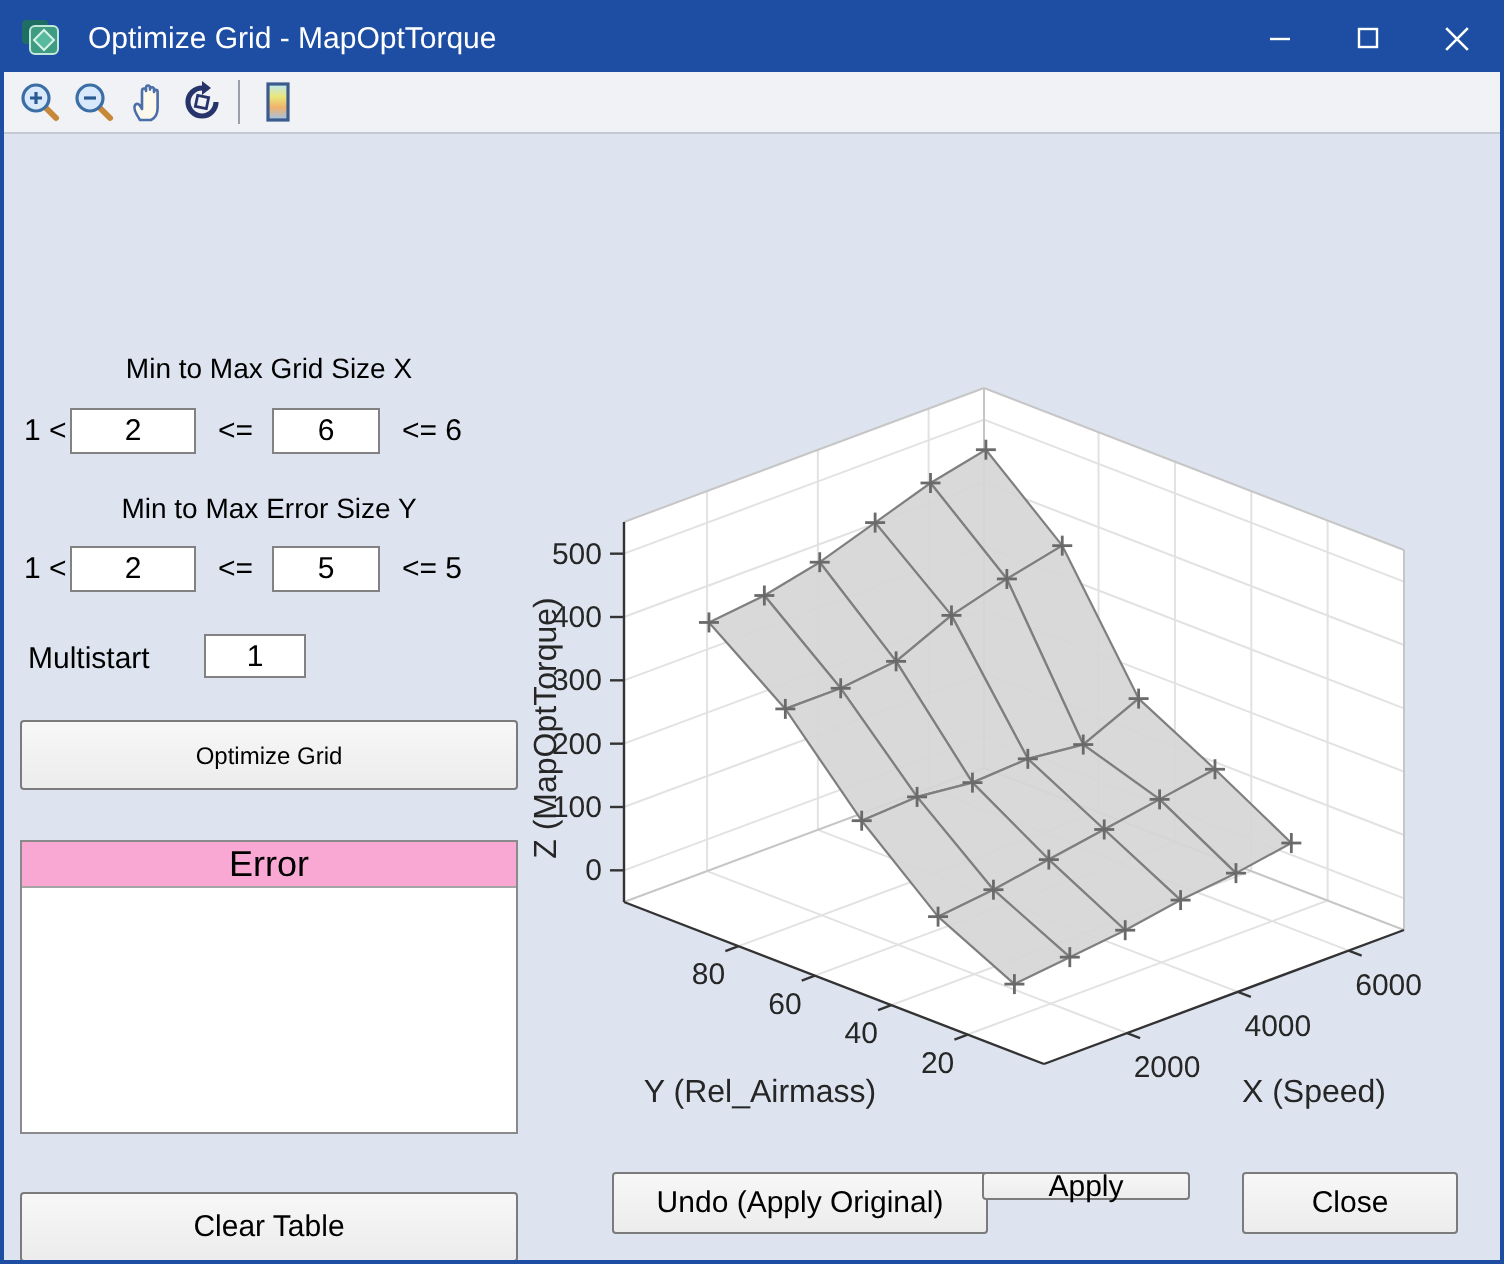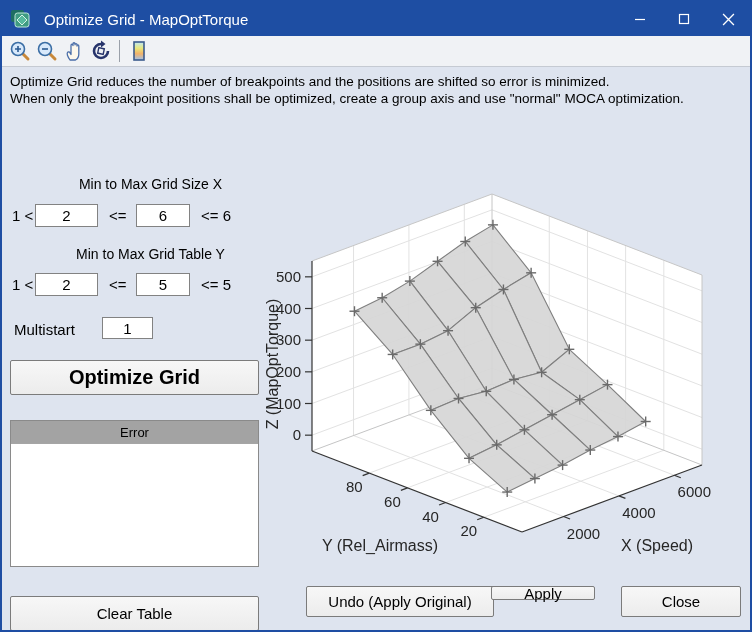--- a/index.html
+++ b/index.html
@@ -10,27 +10,27 @@
   .titlebar .title{color:#ffffff;font-size:15px;margin-left:12px;flex:1;white-space:nowrap;}
   .wc{width:44px;height:34px;display:flex;align-items:center;justify-content:center;color:#fff;}
   .wc svg{display:block;}
   
   .toolbar{position:absolute;left:0;top:34px;width:100%;height:31px;background:#f0f2f5;border-bottom:1px solid #c5cad2;display:flex;align-items:center;padding-left:4px;box-sizing:border-box;}
   .tbtn{width:27px;height:26px;display:flex;align-items:center;justify-content:center;}
   .tsep{width:1px;height:22px;background:#9aa0a9;margin:0 5px;}
   
   .desc{position:absolute;left:8px;top:71px;font-size:13.5px;line-height:17px;color:#000;}
   
-  .seclabel{position:absolute;left:24px;width:249px;text-align:center;font-size:14px;color:#000;}
+  .seclabel{position:absolute;left:8px;width:249px;text-align:center;font-size:14px;color:#000;}
   .rowtxt{position:absolute;font-size:15px;color:#000;}
   .nbox{position:absolute;box-sizing:border-box;border:1px solid #828282;background:#fff;font-size:15px;text-align:center;font-family:"Liberation Sans",sans-serif;padding:1px 0;}
   .btn{position:absolute;box-sizing:border-box;background:linear-gradient(#f7f7f7,#ececec);border:1px solid #7b7b7b;border-radius:2px;font-size:15px;color:#000;display:flex;align-items:center;justify-content:center;font-family:"Liberation Sans",sans-serif;}
-  .btn.bold{font-weight:bold;font-size:20px;}
+  .btn.bold{font-weight:normal;font-size:12px;}
   .errtable{position:absolute;left:8px;top:418px;width:249px;height:147px;box-sizing:border-box;border:1px solid #8a8a8a;background:#fff;}
-  .errtable .hdr{height:22px;background:#a3a3a3;border-bottom:1px solid #a5a5a5;display:flex;align-items:center;justify-content:center;font-size:13px;color:#000;}
+  .errtable .hdr{height:22px;background:#f9a8d4;border-bottom:1px solid #a5a5a5;display:flex;align-items:center;justify-content:center;font-size:18px;color:#000;}
   .plot{position:absolute;left:250px;top:180px;width:500px;height:405px;}
 </style>
 </head>
 <body>
 
 <div class="window">
 
   <div class="titlebar">
     <svg class="appicon" viewBox="0 0 22 20">
       <rect x="1" y="1" width="13" height="12" rx="2" fill="#1f6e63"></rect>
@@ -91,33 +91,29 @@
             <stop offset="0.35" stop-color="#e8e87a"></stop>
             <stop offset="0.65" stop-color="#f2b26a"></stop>
             <stop offset="1" stop-color="#9fc3ef"></stop>
           </linearGradient>
         </defs>
         <rect x="6" y="2" width="10" height="18" fill="url(#cbg)" stroke="#3b5b8c" stroke-width="1.6"></rect>
       </svg>
     </div>
   </div>
 
-  <div class="desc">
-    <div>Optimize Grid reduces the number of breakpoints and the positions are shifted so error is minimized.</div>
-    <div>When only the breakpoint positions shall be optimized, create a group axis and use "normal" MOCA optimization.</div>
-  </div>
 
   <div class="seclabel" style="top:174px;">Min to Max Grid Size X</div>
   <span class="rowtxt" style="left:10px;top:205px;">1 &lt;</span>
   <input class="nbox" style="left: 33px; top: 202px; width: 63px; height: 23px;" value="2">
   <span class="rowtxt" style="left:107px;top:205px;">&lt;=</span>
   <input class="nbox" style="left: 134px; top: 202px; width: 54px; height: 23px;" value="6">
   <span class="rowtxt" style="left:199px;top:205px;">&lt;= 6</span>
 
-  <div class="seclabel" style="top:244px;">Min to Max Grid Table Y</div>
+  <div class="seclabel" style="top:244px;">Min to Max Error Size Y</div>
   <span class="rowtxt" style="left:10px;top:274px;">1 &lt;</span>
   <input class="nbox" style="left: 33px; top: 271px; width: 63px; height: 23px;" value="2">
   <span class="rowtxt" style="left:107px;top:274px;">&lt;=</span>
   <input class="nbox" style="left: 134px; top: 271px; width: 54px; height: 23px;" value="5">
   <span class="rowtxt" style="left:199px;top:274px;">&lt;= 5</span>
 
   <span class="rowtxt" style="left:12px;top:319px;text-align:center;">Multistart</span>
   <input class="nbox" style="left: 100px; top: 315px; width: 51px; height: 22px;" value="1">
 
   <div class="btn bold" style="left:8px;top:358px;width:249px;height:35px;">Optimize Grid</div>
@@ -273,15 +269,15 @@
       <text x="49" y="131.5" font-size="15" fill="#262626" font-family="Liberation Sans, sans-serif" text-anchor="end">400</text>
       <line x1="60" y1="94.83333333333334" x2="53" y2="94.83333333333334" stroke="#333333" stroke-width="1.2"></line>
       <text x="49" y="99.83333333333334" font-size="15" fill="#262626" font-family="Liberation Sans, sans-serif" text-anchor="end">500</text>
       <text x="405" y="369" font-size="16" fill="#262626" font-family="Liberation Sans, sans-serif" text-anchor="middle">X (Speed)</text>
       <text x="128" y="369" font-size="16" fill="#262626" font-family="Liberation Sans, sans-serif" text-anchor="middle">Y (Rel_Airmass)</text>
       <text x="26" y="182" font-size="16" fill="#262626" font-family="Liberation Sans, sans-serif" text-anchor="middle" transform="rotate(-90 26 182)">Z (MapOptTorque)</text>
     </svg>
 
   <div class="btn" style="left:304px;top:584px;width:188px;height:31px;">Undo (Apply Original)</div>
   <div class="btn" style="left:489px;top:584px;width:104px;height:14px;">Apply</div>
-  <div class="btn" style="left:619px;top:584px;width:120px;height:31px;">Close</div>
+  <div class="btn" style="left:619px;top:584px;width:108px;height:31px;">Close</div>
 
 </div>
 
 </body></html>

